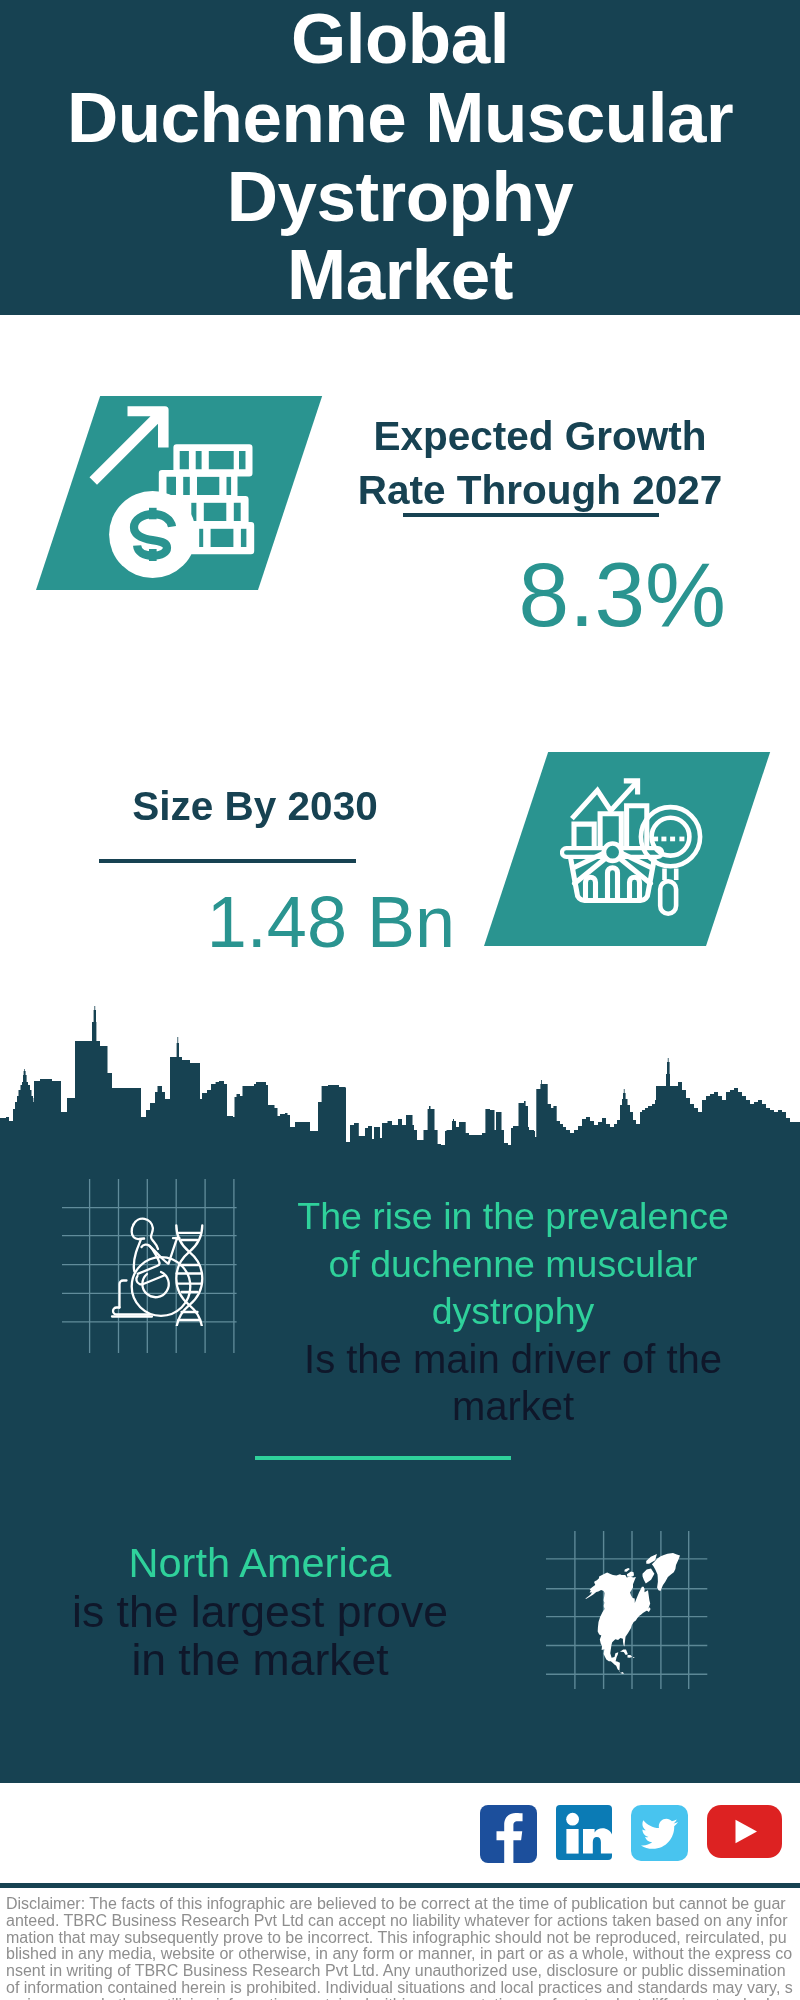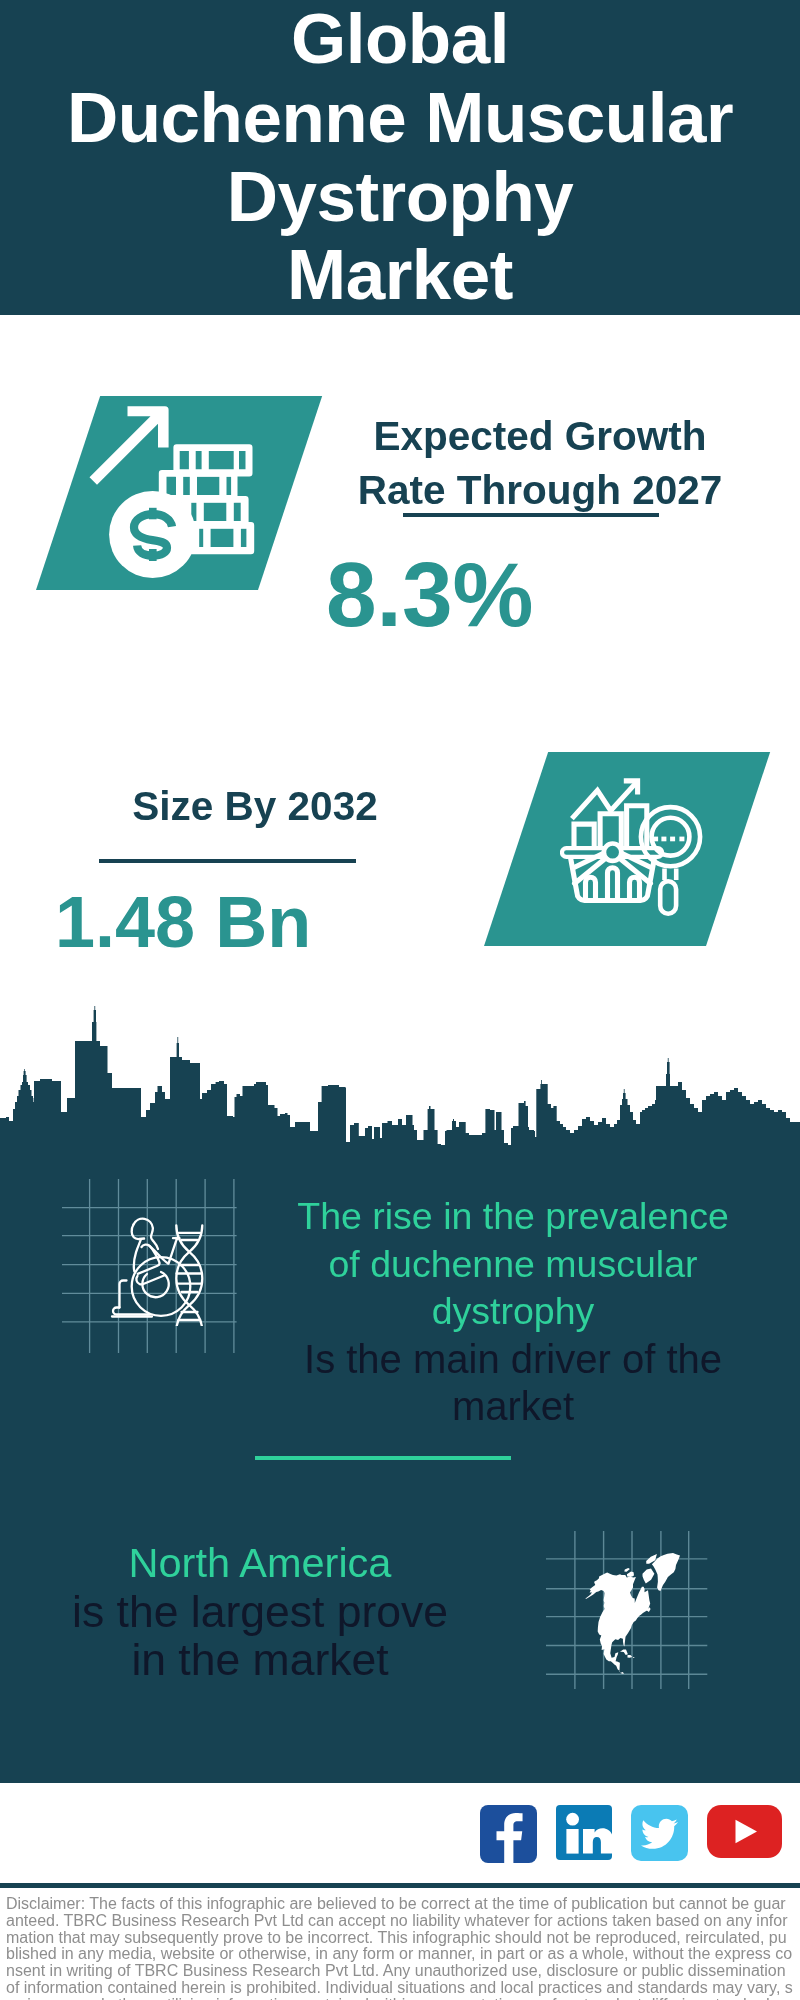--- a/index.html
+++ b/index.html
@@ -35,22 +35,22 @@
   .para{
     position:absolute;background:var(--teal);
     transform:skewX(-20deg);
   }
 
   .kpi-title{
     position:absolute;text-align:center;color:var(--dark);
     font-weight:700;font-size:40.5px;line-height:54px;
   }
   .kpi-value{
-    position:absolute;text-align:left;color:var(--teal);
-    font-weight:700;line-height:1;
+    position:absolute;text-align:right;color:var(--teal);
+    font-weight:400;line-height:1;
   }
   .rule{position:absolute;background:var(--dark);height:4px;}
 
   
   .icon-abs{position:absolute;}
   .icon1{left:85px;top:395px;}
   .icon2{left:560px;top:770px;}
   .para1{left:36px;top:396px;width:222px;height:194px;transform-origin:bottom left;transform:skewX(-18.3deg);}
   .para2{left:484px;top:752px;width:222px;height:194px;transform-origin:bottom left;transform:skewX(-18.3deg);}
 
@@ -135,21 +135,21 @@
   </div>
   <div class="kpi-title kpi1-title">
     <span>Expected Growth</span><br>
     <span>Rate Through 2027</span>
   </div>
   <div class="rule rule1"></div>
   <div class="kpi-value kpi1-value">8.3%</div>
 
   <div class="kpi-title kpi2-title">
     <br>
-    <span>Size By 2032</span>
+    <span>Size By 2030</span>
   </div>
   <div class="rule rule2"></div>
   <div class="kpi-value kpi2-value">1.48 Bn</div>
 
   <svg class="skyline" viewBox="0 1000 800 170" width="800" height="170" preserveAspectRatio="none">
     <path d="M0 1170L0 1118L6 1118L6 1117L9 1117L9 1121L13 1121L13 1109L15 1109L15 1102L17 1102L17 1096L18.5 1096L18.5 1090L20.5 1090L20.5 1085L22 1085L22 1082L23 1082L23 1075L23.6 1075L23.6 1071L24.3 1071L24.3 1069L25 1069L25 1071L25.6 1071L25.6 1075L26.6 1075L26.6 1082L28 1082L28 1085L30 1085L30 1090L31.5 1090L31.5 1096L33 1096L33 1102L33.6 1102L33.6 1098L34 1098L34 1081L40 1081L40 1079L52 1079L52 1081L61 1081L61 1112L67 1112L67 1098L75 1098L75 1041L92 1041L92 1022L93.6 1022L93.6 1010L94.4 1010L94.4 1006L95.2 1006L95.2 1010L96 1010L96 1022L96.4 1022L96.4 1041L100 1041L100 1046L107.5 1046L107.5 1073L112 1073L112 1088L141 1088L141 1117L146 1117L146 1110L150 1110L150 1103L155 1103L155 1092L157.5 1092L157.5 1086L162 1086L162 1092L165 1092L165 1099L170 1099L170 1057L176.6 1057L176.6 1043L177.4 1043L177.4 1037L178.2 1037L178.2 1043L179 1043L179 1057L182 1057L182 1060L190 1060L190 1063L200 1063L200 1099L202 1099L202 1093L207 1093L207 1090L211 1090L211 1084L215.6 1084L215.6 1082L219 1082L219 1081L224 1081L224 1084L227 1084L227 1116L233 1116L233 1117L234.5 1117L234.5 1097L236.5 1097L236.5 1094L240 1094L240 1096L242.5 1096L242.5 1086L254 1086L254 1084L256 1084L256 1082L266 1082L266 1085L268 1085L268 1105L274.5 1105L274.5 1108L277.5 1108L277.5 1116L280 1116L280 1114L285 1114L285 1113L287.5 1113L287.5 1115L290 1115L290 1127L295 1127L295 1122L310 1122L310 1131L318 1131L318 1102L321.6 1102L321.6 1086L328 1086L328 1085L339 1085L339 1087L345.6 1087L345.6 1088L346 1088L346 1142L350 1142L350 1125L354 1125L354 1123L358.8 1123L358.8 1136L365 1136L365 1128L368 1128L368 1126L372 1126L372 1139L374 1139L374 1127L380 1127L380 1138L382 1138L382 1123L387.5 1123L387.5 1121L392 1121L392 1125L398 1125L398 1119L402 1119L402 1125L406 1125L406 1115L412.5 1115L412.5 1125L414 1125L414 1130L417 1130L417 1140L423.5 1140L423.5 1130L427.6 1130L427.6 1109L429 1109L429 1106L430.5 1106L430.5 1109L434.5 1109L434.5 1130L437.6 1130L437.6 1144L441 1144L441 1145L445 1145L445 1131L446.5 1131L446.5 1130L452 1130L452 1121L453 1121L453 1119L454 1119L454 1121L456 1121L456 1127L459 1127L459 1122L465.7 1122L465.7 1133L469 1133L469 1135L476 1135L476 1135L482 1135L482 1133L485.4 1133L485.4 1109L490 1109L490 1110L494.5 1110L494.5 1130L496 1130L496 1112L501.5 1112L501.5 1130L504 1130L504 1143L508 1143L508 1145L511 1145L511 1128L513 1128L513 1126L518.5 1126L518.5 1103L524 1103L524 1101L525.6 1101L525.6 1106L528 1106L528 1127L529 1127L529 1130L534 1130L534 1131L535 1131L535 1137L536.3 1137L536.3 1089L540.4 1089L540.4 1084L541.2 1084L541.2 1080L542 1080L542 1084L547.7 1084L547.7 1089L547.7 1089L547.7 1104L551 1104L551 1108L553.4 1108L553.4 1106L556.7 1106L556.7 1121L560 1121L560 1124L563 1124L563 1127L566 1127L566 1130L570 1130L570 1133L574 1133L574 1130L578 1130L578 1126L582 1126L582 1119L586 1119L586 1117L590 1117L590 1121L594 1121L594 1125L598 1125L598 1122L602 1122L602 1118L606 1118L606 1124L610 1124L610 1127L614 1127L614 1124L617 1124L617 1120L620 1120L620 1105L622 1105L622 1099L623 1099L623 1093L623.8 1093L623.8 1089L624.6 1089L624.6 1093L625.6 1093L625.6 1099L627.5 1099L627.5 1105L630 1105L630 1112L633 1112L633 1120L636 1120L636 1124L640 1124L640 1112L642 1112L642 1110L645 1110L645 1108L648 1108L648 1106L652 1106L652 1104L655 1104L655 1100L656 1100L656 1086L666 1086L666 1074L667 1074L667 1062L667.8 1062L667.8 1058L668.6 1058L668.6 1062L669.6 1062L669.6 1074L670 1074L670 1086L678 1086L678 1082L682 1082L682 1090L686 1090L686 1098L690 1098L690 1104L694 1104L694 1108L698 1108L698 1112L702 1112L702 1100L706 1100L706 1096L710 1096L710 1094L714 1094L714 1092L718 1092L718 1096L722 1096L722 1100L726 1100L726 1092L730 1092L730 1090L734 1090L734 1088L738 1088L738 1092L742 1092L742 1096L746 1096L746 1100L750 1100L750 1104L754 1104L754 1102L758 1102L758 1100L762 1100L762 1104L766 1104L766 1108L770 1108L770 1110L774 1110L774 1112L778 1112L778 1110L782 1110L782 1112L786 1112L786 1118L790 1118L790 1122L800 1122L800 1170Z" fill="#174252"></path>
   </svg>
   <div class="dark-body"></div>
 
   <svg class="grid-svg grid1" viewBox="0 0 180 178" width="180" height="178">

